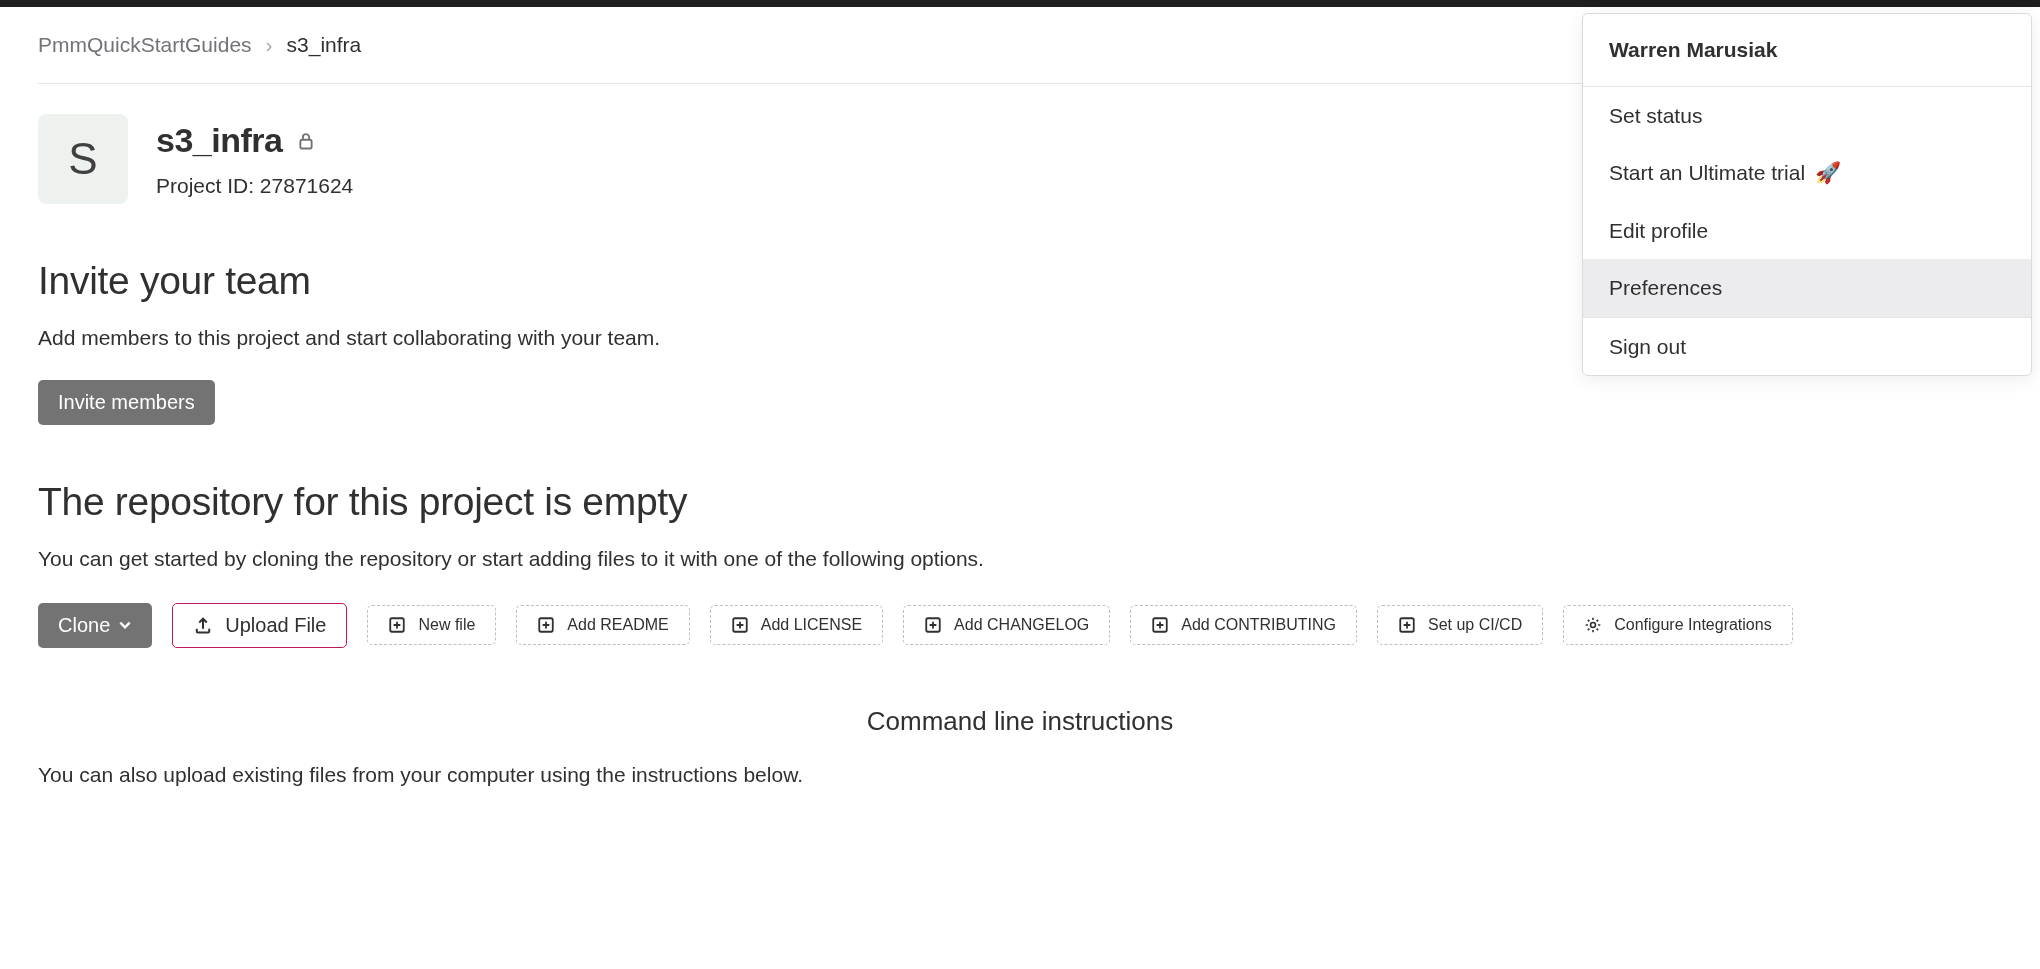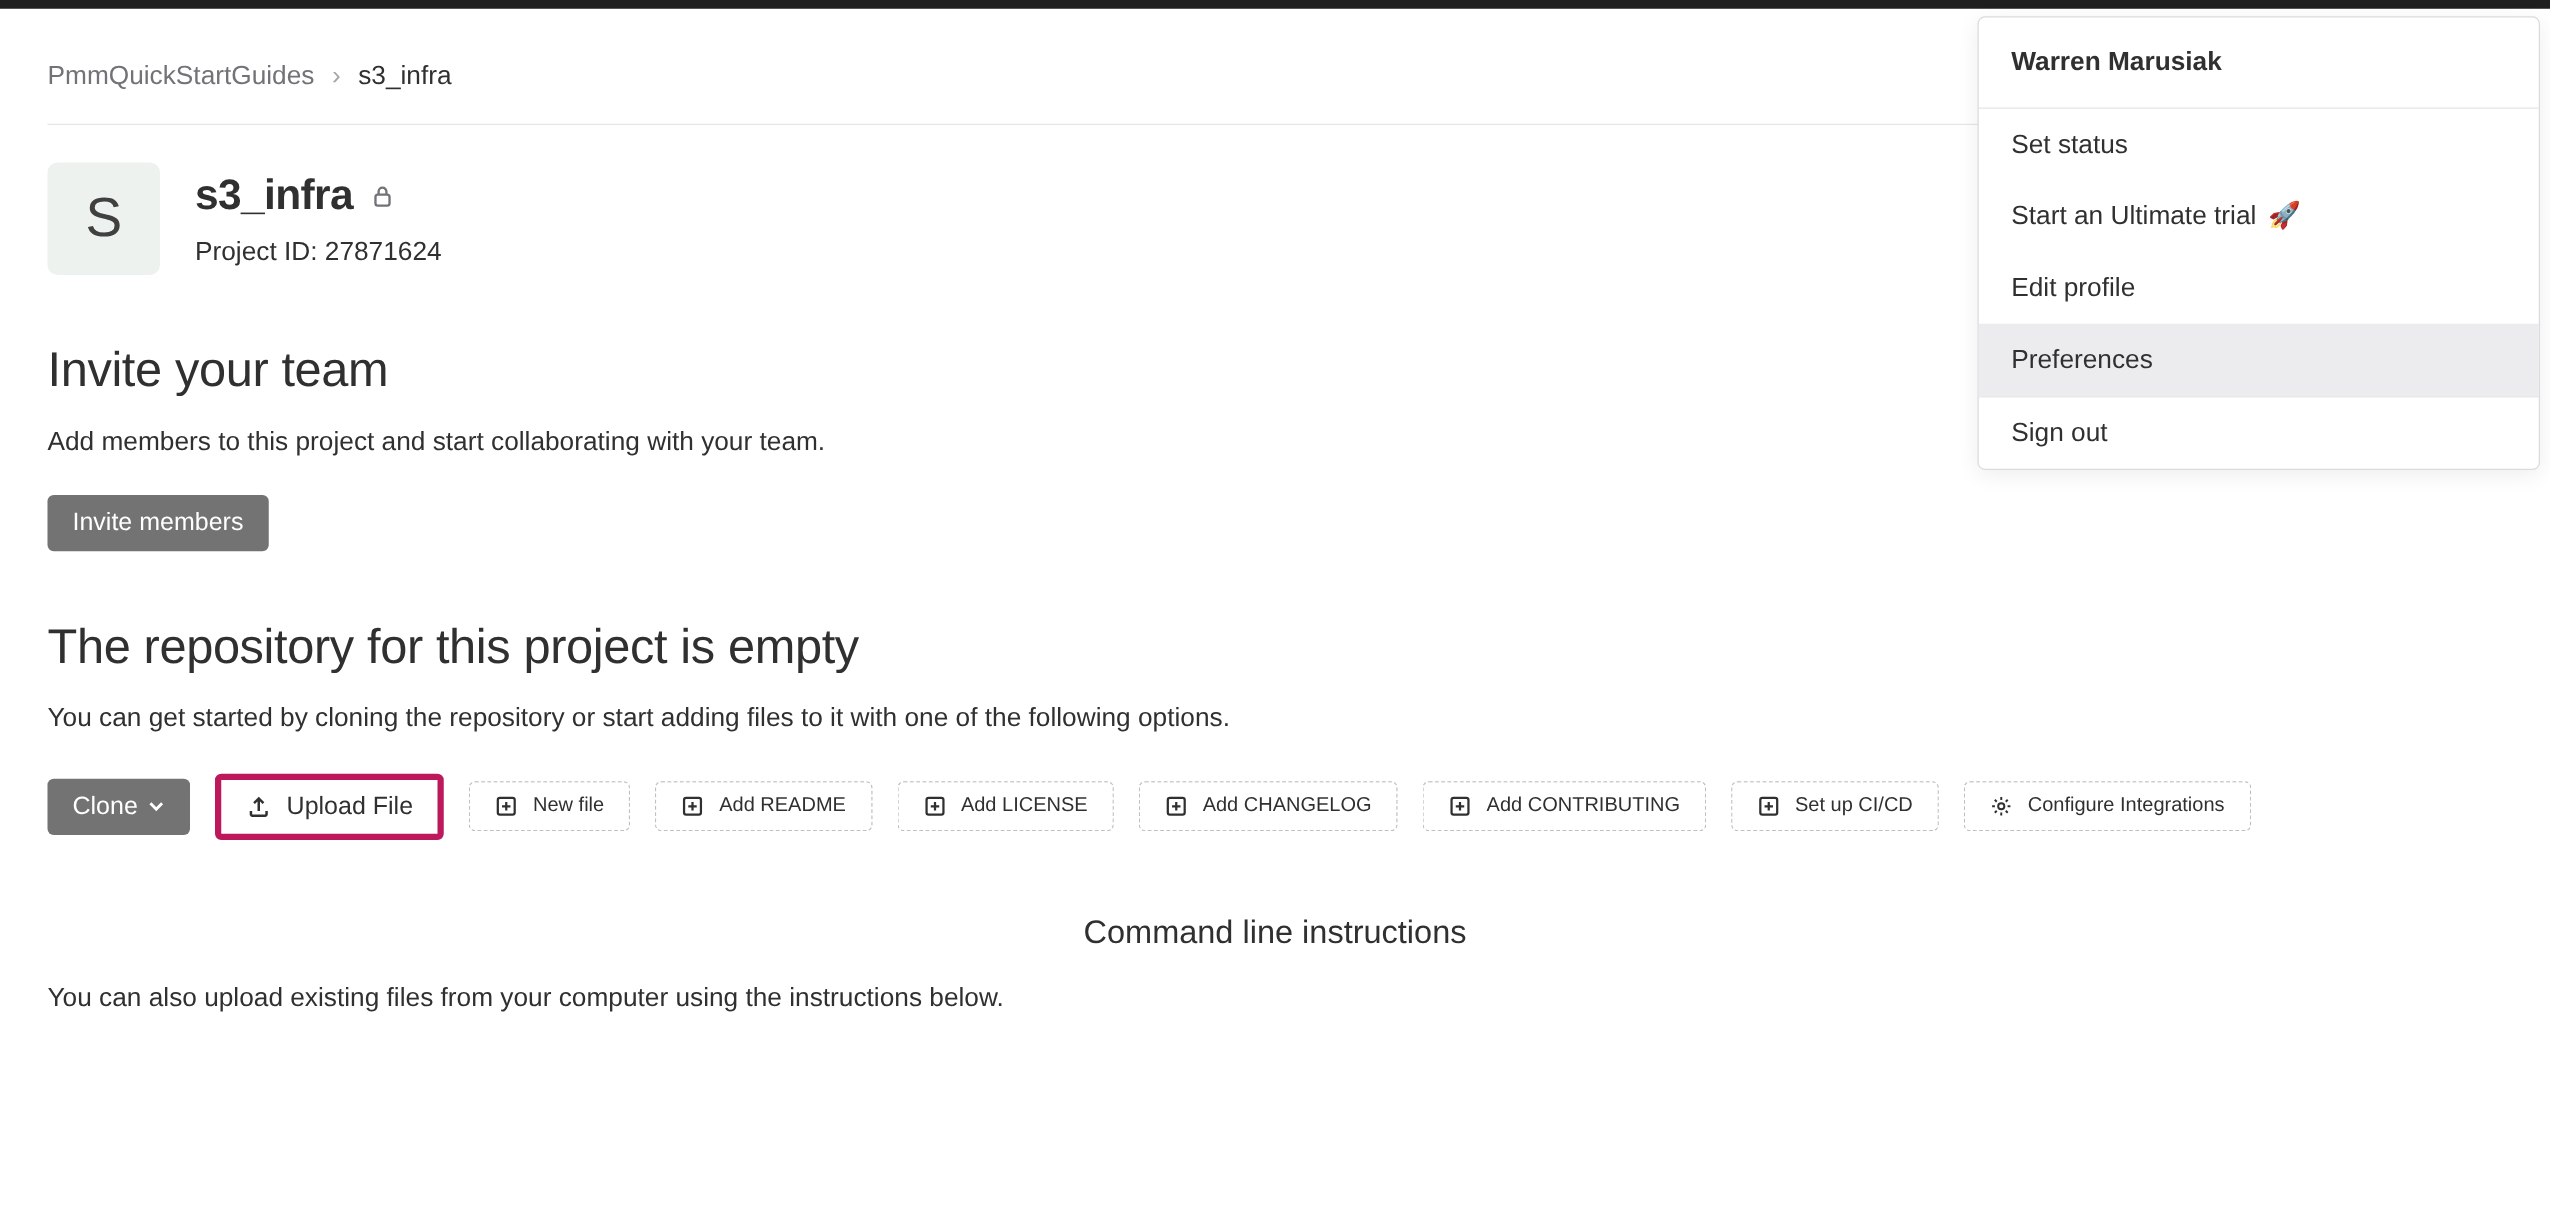--- a/index.html
+++ b/index.html
@@ -8,21 +8,21 @@
     color: #303030;
     background: #fff;
     font-size: 21px;
     line-height: 1.5;
   }
   .topbar {
     height: 7px;
     background: #1f1f1f;
   }
   .page {
-    padding: 16px 38px;
+    padding: 0 38px;
     position: relative;
   }
   .breadcrumbs {
     display: flex;
     align-items: center;
     padding: 22px 0;
     border-bottom: 1px solid #e5e5e5;
     color: #737278;
   }
   .breadcrumbs a {
@@ -100,21 +100,21 @@
   .chev-down {
     display: inline-block;
   }
 
   .secondary-btn {
     display: inline-flex;
     align-items: center;
     gap: 12px;
     background: #fff;
     color: #303030;
-    border: 5px solid #be185d;
+    border: 1px solid #be185d;
     font-size: 20px;
     padding: 10px 20px;
     border-radius: 5px;
     cursor: pointer;
   }
   .dashed-btn {
     display: inline-flex;
     align-items: center;
     gap: 12px;
     background: #fff;

